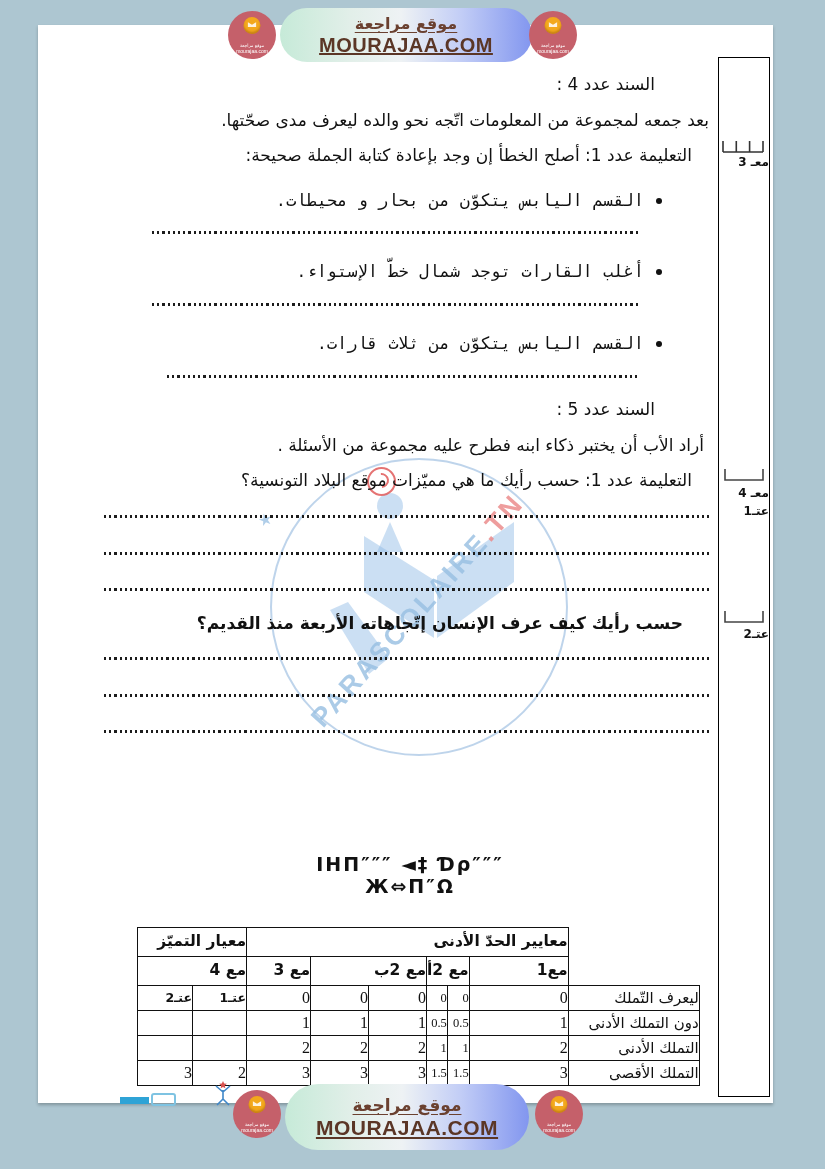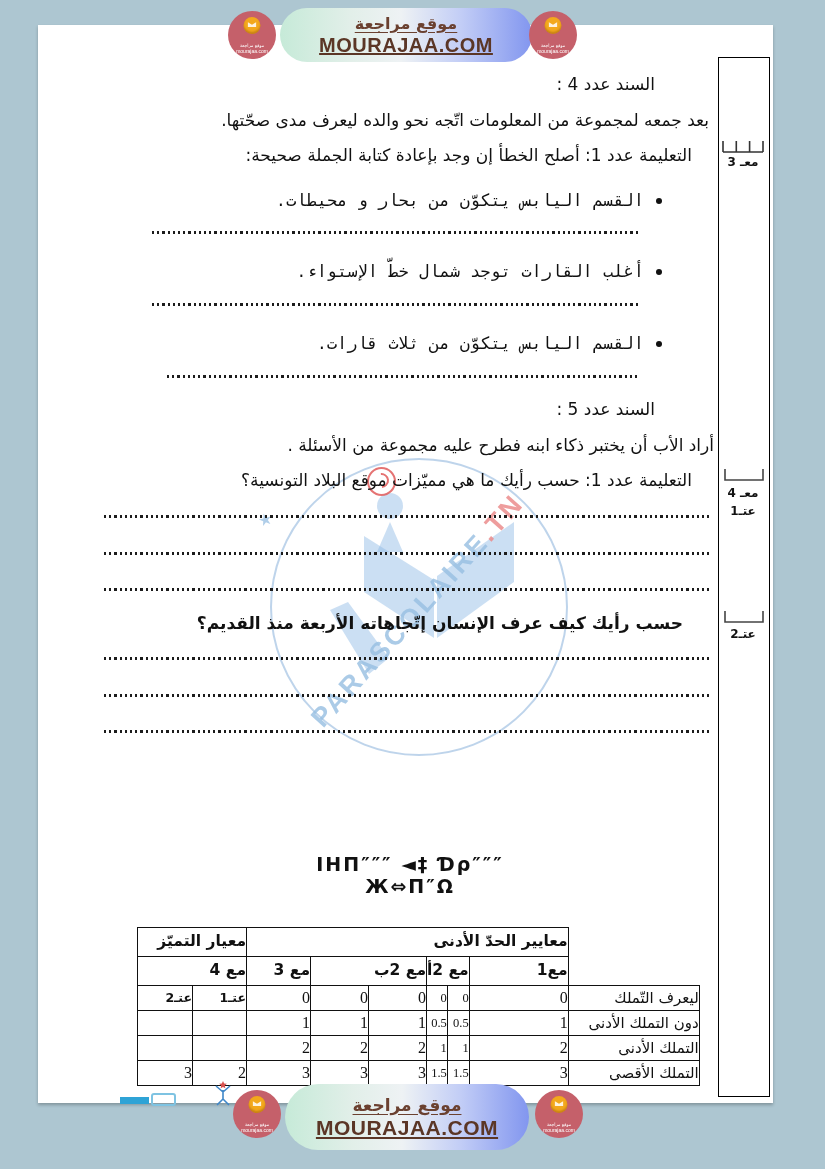--- a/index.html
+++ b/index.html
@@ -20,21 +20,21 @@
   .badge{width:48px;height:48px;border-radius:50%;background:#c5606a;z-index:9;}
   .badge .amber{position:absolute;left:50%;top:6px;transform:translateX(-50%);width:17px;height:17px;border-radius:50%;
     background:#f3a81c;box-shadow:inset 0 -2px 2px rgba(120,60,0,.35);}
   .badge .bk{position:absolute;left:50%;top:11px;transform:translateX(-50%);width:9px;height:5px;background:#fff;
     clip-path:polygon(0 0,50% 55%,100% 0,100% 100%,0 100%);opacity:.85;}
   .badge .l1{position:absolute;bottom:11px;width:100%;text-align:center;font-size:4.5px;color:#fff;direction:rtl;}
   .badge .l2{position:absolute;bottom:5px;width:100%;text-align:center;font-size:5px;color:#fff;
     font-family:"Liberation Sans",sans-serif;}
   
   .side-box{left:718px;top:57px;width:50px;height:1038px;background:#fff;border:1.5px solid #000;z-index:3;}
-  .note{z-index:4;width:52px;left:717px;text-align:center;font-size:12px;font-weight:bold;direction:rtl;white-space:nowrap;}
+  .note{z-index:4;width:52px;left:717px;font-size:12px;font-weight:bold;direction:rtl;white-space:nowrap;}
   .glyph{z-index:4;}
   
   .line{direction:rtl;white-space:nowrap;font-size:17px;z-index:5;}
   .bullet-row{display:flex;direction:rtl;align-items:center;gap:12px;z-index:5;font-family:Liberation Mono, monospace;}
   .bullet-dot{width:6px;height:6px;border-radius:50%;background:#111;flex:0 0 auto;}
   .dotline{height:3px;z-index:5;
     background:repeating-linear-gradient(to right,#1c1c1c 0 2.2px,transparent 2.2px 5.2px);}
   .symbols{left:280px;top:853px;width:260px;text-align:center;font-size:19px;letter-spacing:2px;
     font-weight:bold;z-index:5;direction:ltr;}
   
@@ -134,21 +134,21 @@
 </div>
 <div class="abs dotline" style="left:152px;top:303px;width:486px;"></div>
 
 <div class="abs bullet-row" style="right:163px;top:333px;">
   <span class="bullet-dot"></span>
   <span class="line" style="position:static;">القسم اليابس يتكوّن من ثلاث قارات.</span>
 </div>
 <div class="abs dotline" style="left:167px;top:375px;width:470px;"></div>
 
 <div class="abs line" style="right:170px;top:399px;">السند عدد 5 :</div>
-<div class="abs line" style="right:111px;top:435px;text-align:center;">أراد الأب أن يختبر ذكاء ابنه فطرح عليه مجموعة من الأسئلة .</div>
+<div class="abs line" style="right:121px;top:435px;text-align:center;">أراد الأب أن يختبر ذكاء ابنه فطرح عليه مجموعة من الأسئلة .</div>
 <div class="abs line" style="right:133px;top:470px;">التعليمة عدد 1: حسب رأيك ما هي مميّزات موقع البلاد التونسية؟</div>
 <div class="abs dotline" style="left:104px;top:515px;width:607px;"></div>
 <div class="abs dotline" style="left:104px;top:552px;width:607px;"></div>
 <div class="abs dotline" style="left:104px;top:588px;width:607px;"></div>
 
 <div class="abs line" style="right:142px;top:613px;font-weight:bold;">حسب رأيك كيف عرف الإنسان إتّجاهاته الأربعة منذ القديم؟</div>
 <div class="abs dotline" style="left:104px;top:657px;width:607px;"></div>
 <div class="abs dotline" style="left:104px;top:694px;width:607px;"></div>
 <div class="abs dotline" style="left:104px;top:730px;width:607px;"></div>
 

